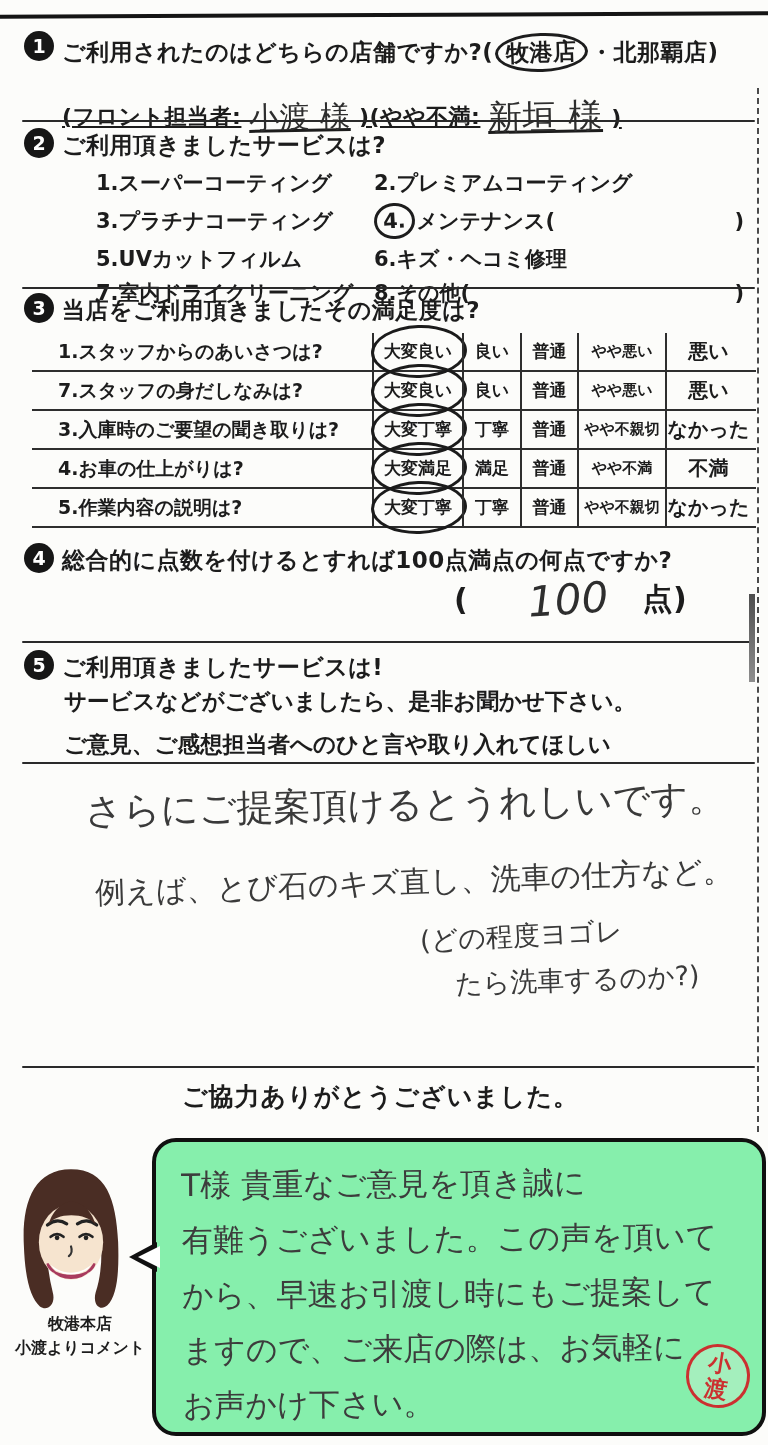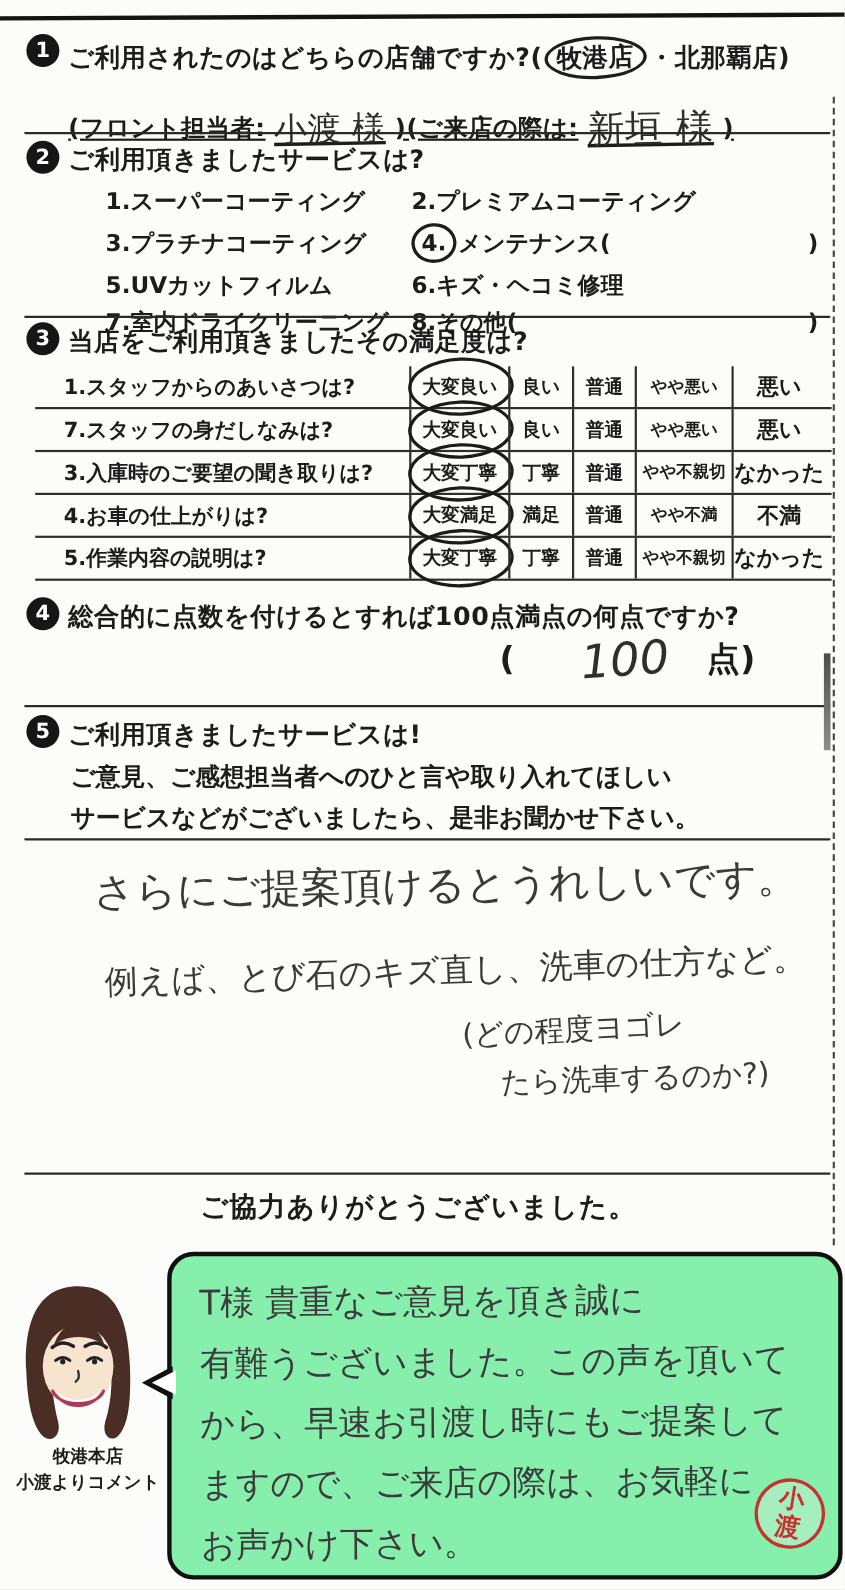--- a/index.html
+++ b/index.html
@@ -102,21 +102,21 @@
   <div class="s1">
     <div class="sec-title">
       <span class="badge">1</span>
       <span class="t printed">
         <span>ご利用されたのはどちらの店舗ですか?(</span><span class="circ">牧港店</span><span>・</span><span>北那覇店</span><span>)</span>
       </span>
     </div>
     <div class="line2 printed">
       <span>(フロント担当者:</span>
       <span class="hand hand-name">小渡 様</span>
-      <span>)(ご来店の際は:</span>
+      <span>)(やや不満:</span>
       <span class="hand hand-name big">新垣 様</span>
       <span>)</span>
     </div>
   </div>
   <div class="divider" style="top:120px"></div>
 
   <div class="s2">
     <div class="sec-title">
       <span class="badge">2</span>
       <span class="t printed">ご利用頂きましたサービスは?</span>
@@ -236,22 +236,22 @@
     </div>
   </div>
   <div class="divider" style="top:641px"></div>
   <div class="scan-bar"></div>
 
   <div class="s5">
     <div class="sec-title">
       <span class="badge">5</span>
       <span class="t printed">ご利用頂きましたサービスは!</span>
     </div>
+    <div class="sub" style="margin-top:0">サービスなどがございましたら、是非お聞かせ下さい。</div>
     <div class="sub">ご意見、ご感想担当者へのひと言や取り入れてほしい</div>
-    <div class="sub" style="margin-top:0">サービスなどがございましたら、是非お聞かせ下さい。</div>
   </div>
   <div class="divider" style="top:762px"></div>
 
   <div class="hand cust1">さらにご提案頂けるとうれしいです。</div>
   <div class="hand cust2">例えば、とび石のキズ直し、洗車の仕方など。</div>
   <div class="hand cust3">(どの程度ヨゴレ</div>
   <div class="hand cust4">たら洗車するのか?)</div>
 
   <div class="divider" style="top:1066px"></div>
   <div class="thanks">ご協力ありがとうございました。</div>

